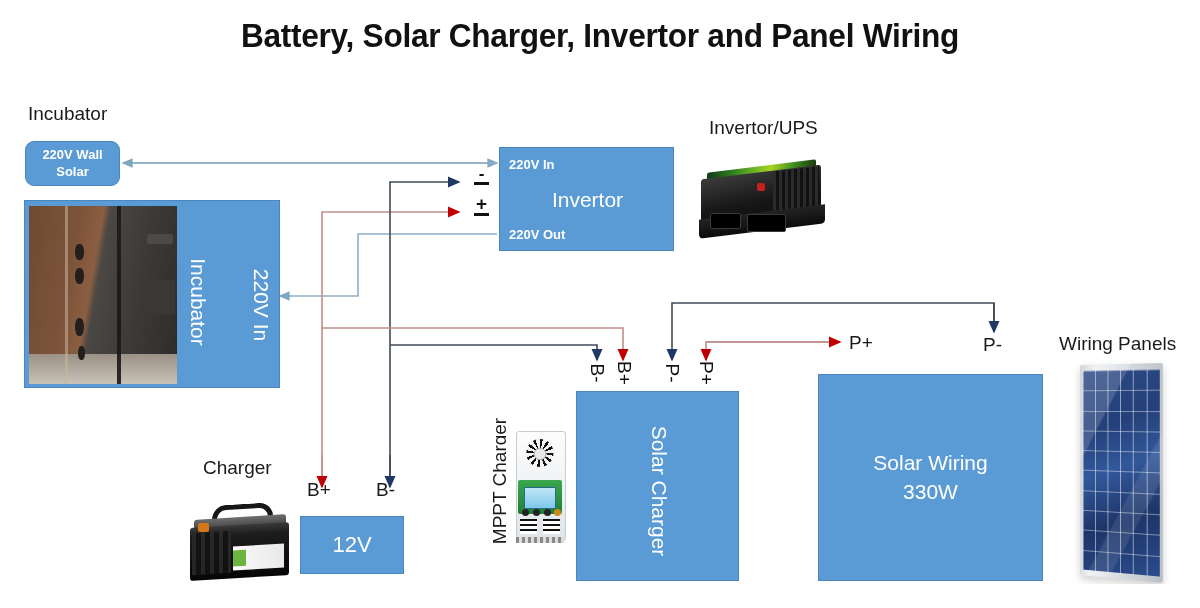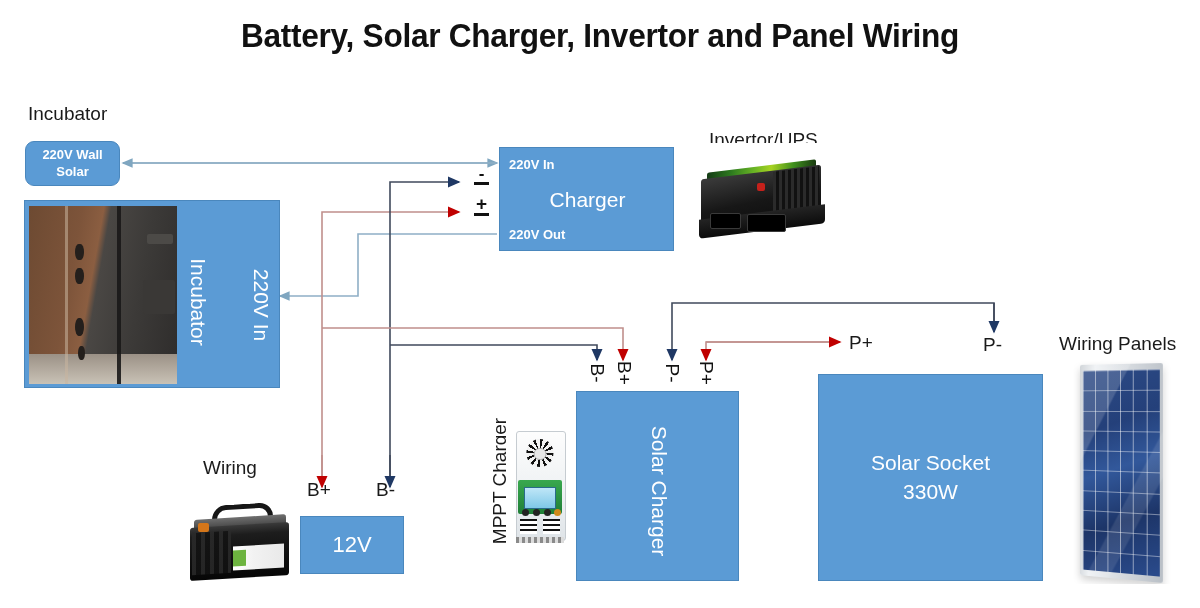--- a/index.html
+++ b/index.html
@@ -171,23 +171,23 @@
     </g>
 
     <g>
       <path d="M840,342 L706,342 L706,360" stroke="#C08F8C" stroke-width="1.6" fill="none" marker-end="url(#arwRed)"></path>
       <path d="M706,342 L840,342" stroke="#C08F8C" stroke-width="1.6" fill="none" marker-end="url(#arwRed)"></path>
     </g>
   </svg>
 
   <div class="abs plabel" style="left:28px;top:103px;">Incubator</div>
 
-  <div class="abs plabel" style="left:709px;top:129px;">Invertor/UPS</div>
-
-  <div class="abs plabel" style="left:203px;top:457px;">Wiring</div>
+  <div class="abs plabel" style="left:709px;top:117px;">Invertor/UPS</div>
+
+  <div class="abs plabel" style="left:203px;top:457px;">Charger</div>
 
   <div class="abs plabel" style="left:1059px;top:333px;">Wiring Panels</div>
 
   <div class="abs" style="left:420px;top:410px;width:160px;height:160px;">
     <div class="abs plabel rotn90" style="left:0;top:60px;width:160px;text-align:center;">MPPT Charger</div>
   </div>
 
   <div class="abs bbox round center" style="left:25px;top:141px;width:95px;height:45px;flex-direction:column;line-height:1.25;">
     <span class="bbold">220V Wall</span>
     <span class="bbold">Solar</span>
@@ -211,21 +211,21 @@
       <div class="abs rot90 bwhite" style="left:0;top:55px;width:130px;text-align:center;font-size:21px;">Incubator</div>
     </div>
 
     <div class="abs" style="left:176px;top:42px;width:120px;height:120px;">
       <div class="abs rot90 bwhite" style="left:0;top:50px;width:120px;text-align:center;font-size:21px;">220V In</div>
     </div>
   </div>
 
   <div class="abs bbox" style="left:499px;top:147px;width:175px;height:104px;">
     <div class="abs bbold" style="left:9px;top:9px;font-size:13px;">220V In</div>
-    <div class="abs bwhite" style="left:0;top:40px;width:175px;text-align:center;font-size:21px;">Charger</div>
+    <div class="abs bwhite" style="left:0;top:40px;width:175px;text-align:center;font-size:21px;">Invertor</div>
     <div class="abs bbold" style="left:9px;top:79px;font-size:13px;text-align:right;">220V Out</div>
   </div>
 
   <div class="abs" style="left:474px;top:170px;text-align:center;">
     <div style="font-size:17px;color:#111;line-height:8px;font-weight:bold;">-</div>
     <div style="width:15px;height:2.5px;background:#111;margin-top:4px;"></div>
   </div>
   <div class="abs" style="left:474px;top:198px;text-align:center;">
     <div style="font-size:19px;color:#111;line-height:12px;font-weight:bold;">+</div>
     <div style="width:15px;height:2.5px;background:#111;margin-top:3px;"></div>
@@ -290,21 +290,21 @@
   <div class="abs bbox" style="left:576px;top:391px;width:163px;height:190px;">
     <div class="abs" style="left:0;top:25px;width:163px;height:140px;">
       <div class="abs rot90 bwhite" style="left:0;top:62px;width:163px;text-align:center;font-size:21px;">Solar Charger</div>
     </div>
   </div>
 
   <div class="abs plabel" style="left:849px;top:332px;">P+</div>
   <div class="abs plabel" style="left:983px;top:334px;">P-</div>
 
   <div class="abs bbox center" style="left:818px;top:374px;width:225px;height:207px;flex-direction:column;line-height:1.35;">
-    <span class="bwhite" style="font-size:21px;">Solar Socket</span>
+    <span class="bwhite" style="font-size:21px;">Solar Wiring</span>
     <span class="bwhite" style="font-size:21px;">330W</span>
   </div>
 
   <div class="photo" style="left:1065px;top:360px;width:112px;height:224px;">
     <div class="sp-frame">
       <div class="sp-cells"></div>
       <div class="sp-shine"></div>
     </div>
   </div>
 

